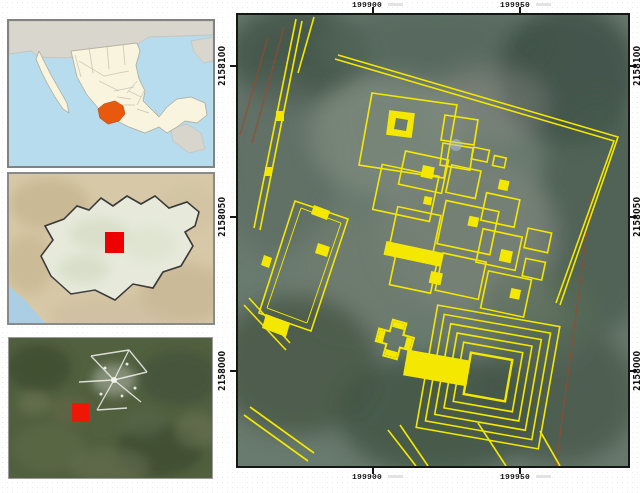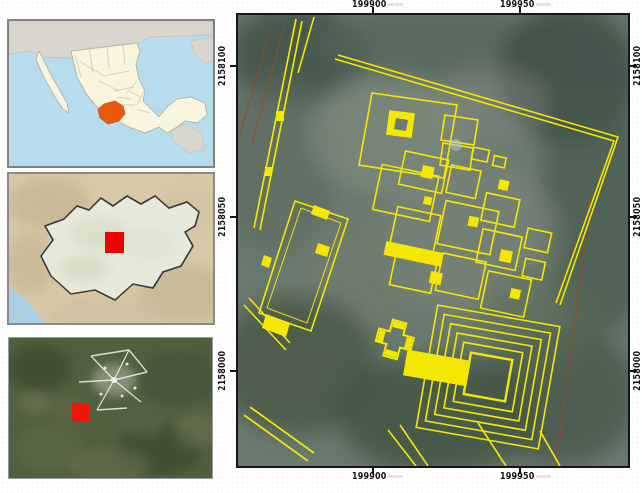--- a/index.html
+++ b/index.html
@@ -14,21 +14,21 @@
     background-size:5px 5px;
   }
   .panel{position:absolute;box-sizing:border-box;background:#dfe8ee;}
   #inset-mexico{left:7px;top:19px;width:208px;height:149px;border:2px solid #828282;}
   #inset-state{left:7px;top:172px;width:208px;height:153px;border:2px solid #8a8a8a;}
   #inset-sat{left:8px;top:337px;width:205px;height:142px;border:1px solid #9b9b9b;background:#4c5b3d;}
   #main-map{left:236px;top:13px;width:394px;height:455px;border:2px solid #161616;background:#697a6e;}
   svg{display:block;}
   .xlabel{
     position:absolute;font-size:8px;font-weight:bold;color:#101010;
-    letter-spacing:0.2px;white-space:nowrap;
+    letter-spacing:0.2px;white-space:nowrap;font-family:Liberation Mono, monospace;
   }
   .ylabel{
     position:absolute;font-size:8px;font-weight:bold;color:#101010;
     writing-mode:vertical-rl;transform:rotate(180deg);
     letter-spacing:0.2px;height:52px;text-align:center;
   }
   .tick-v{position:absolute;width:1.5px;height:6px;background:#161616;}
   .tick-h{position:absolute;width:6px;height:1.5px;background:#161616;}
   .artifact{position:absolute;width:15px;height:3px;background:#dcdcdc;opacity:.8;}
 </style>

